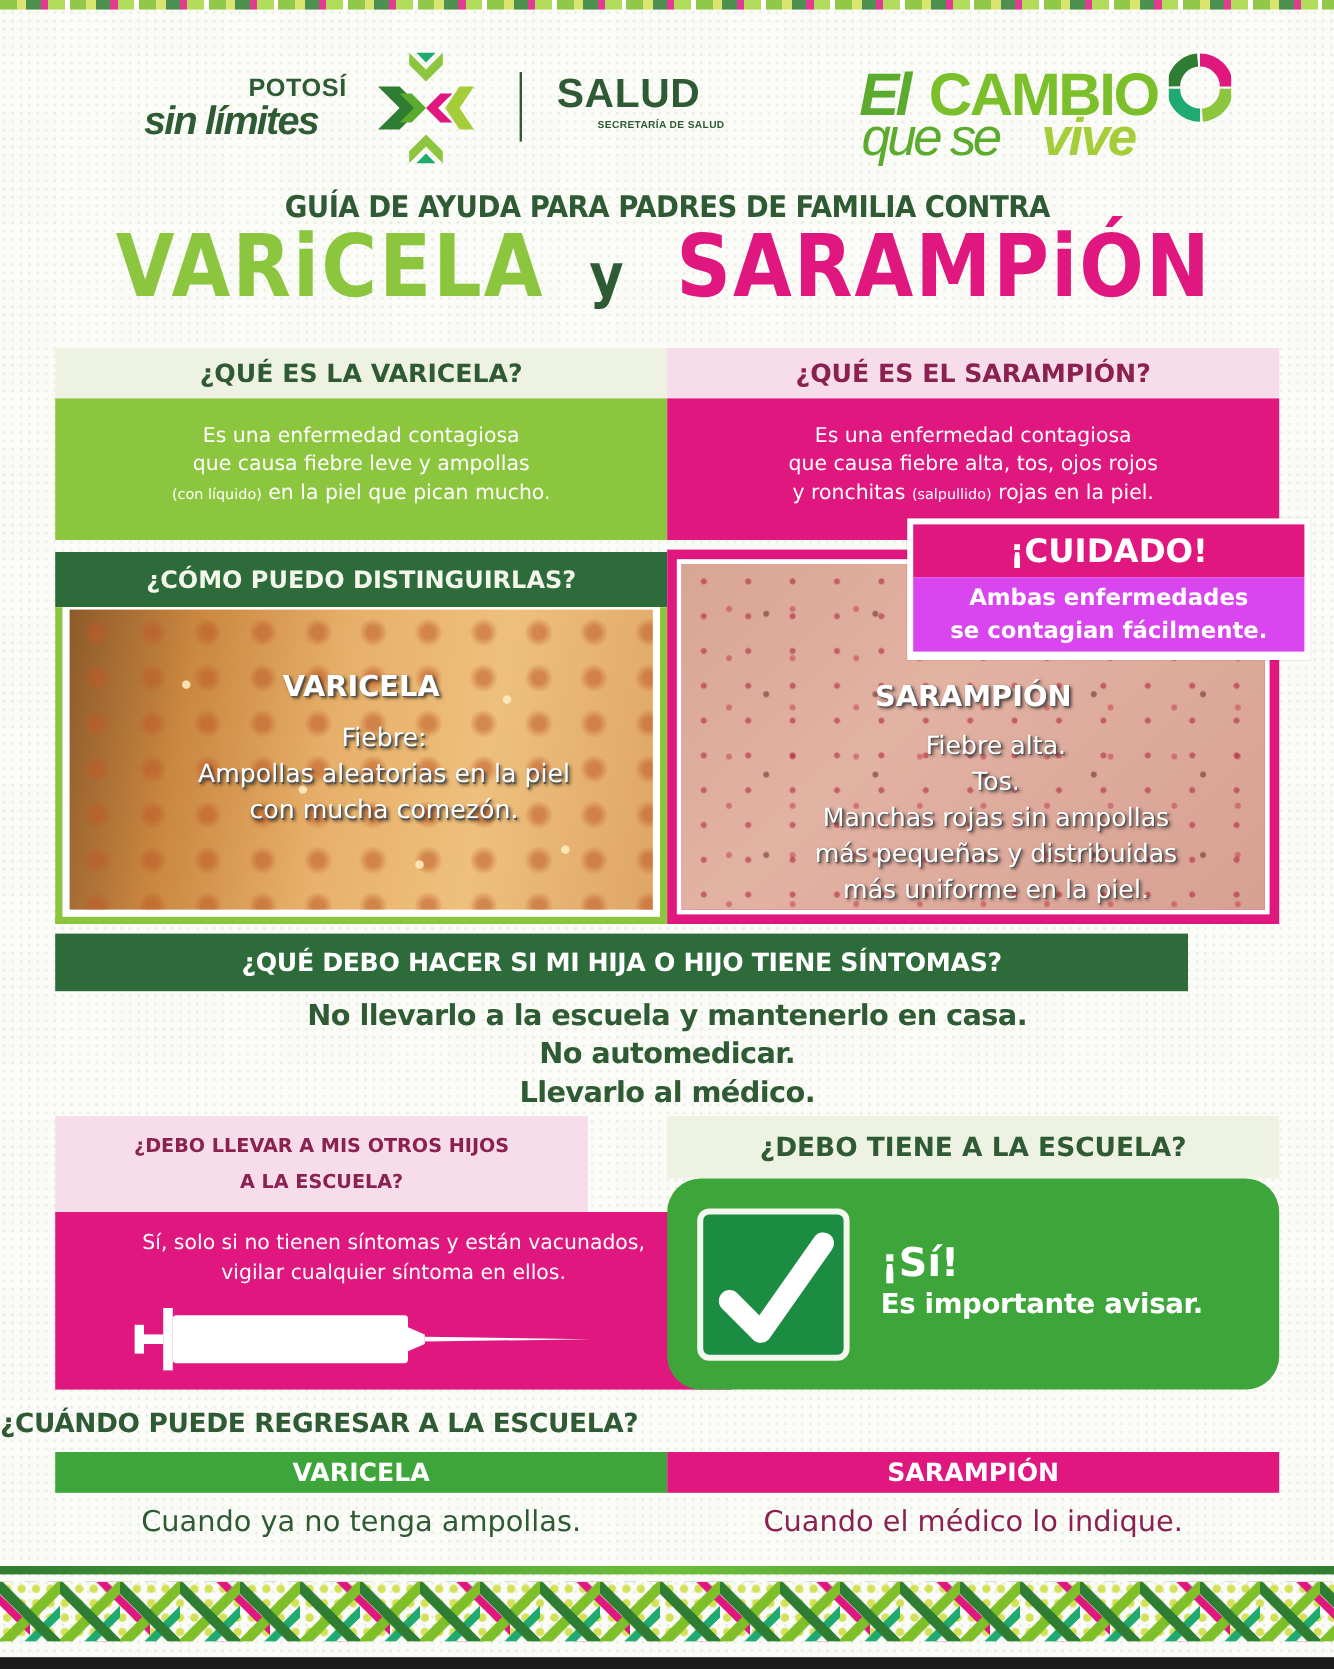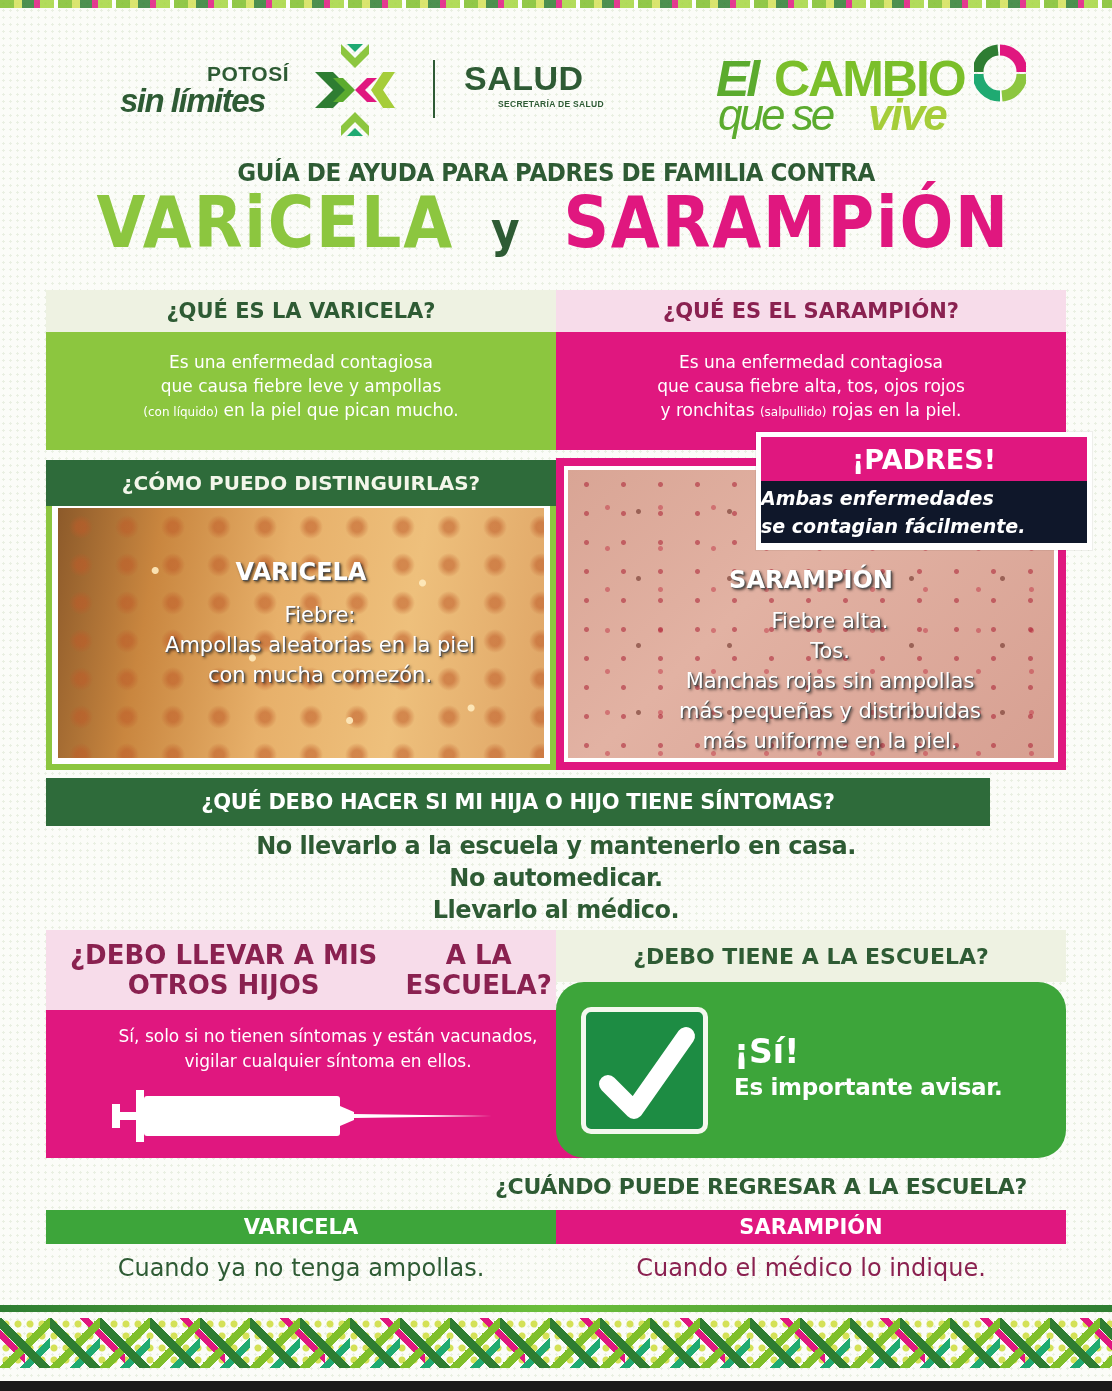--- a/index.html
+++ b/index.html
@@ -76,39 +76,39 @@
       radial-gradient(circle, rgba(110,50,40,0.6) 0 2px, transparent 3px) 25px 8px / 91px 67px,
       linear-gradient(135deg, #d9a595 0%, #e2b2a3 40%, #d7a092 100%);
   }
   .overlay-text { position: absolute; left: 0; width: 100%; text-align: center; color: #fff;
     text-shadow: 1px 1px 0 #555, 2px 2px 3px rgba(0,0,0,0.7); }
   .ov-title { font-size: 24px; font-weight: bold; }
   .ov-line { font-size: 21px; line-height: 30px; padding-left: 38px; }
 
   .cuidado { position: absolute; left: 756px; top: 432px; width: 336px; height: 118px; background: #fff; padding: 5px; box-shadow: 0 0 0 1px rgba(0,0,0,0.05); }
   .cuidado-head { height: 44px; background: #e0177f; color: #fff; font-weight: bold; font-size: 27px; display: flex; align-items: center; justify-content: center; }
-  .cuidado-body { height: 62px; background: #0f172a; color: #fff; font-weight: bold; font-size: 19px; line-height: 28px; text-align: left; display: flex; flex-direction: column; justify-content: center; font-style: italic; }
+  .cuidado-body { height: 62px; background: #d946ef; color: #fff; font-weight: bold; font-size: 19px; line-height: 28px; text-align: center; display: flex; flex-direction: column; justify-content: center; }
 
   
   .todo-head { left: 46px; top: 778px; width: 944px; height: 48px; background: #2e6b3a; color: #fff; font-size: 21px; letter-spacing: -0.3px; }
   .todo-body { position: absolute; left: 46px; top: 826px; width: 1020px; height: 102px; text-align: center; color: #2e5b34; font-weight: bold; font-size: 24px; line-height: 32px; padding-top: 4px; letter-spacing: -0.5px; }
 
   
-  .kids-head { left: 46px; top: 930px; width: 510px; height: 80px; background: #f7dcea; color: #8a2150; font-size: 26px; line-height: 30px; flex-direction: row; }
+  .kids-head { left: 46px; top: 930px; width: 444px; height: 80px; background: #f7dcea; color: #8a2150; font-size: 16px; line-height: 30px; flex-direction: column; }
   .kids-body { left: 46px; top: 1010px; width: 564px; height: 148px; background: #e0177f; justify-content: flex-start; padding-top: 14px; font-size: 17px; line-height: 25px; }
   .syringe { position: absolute; left: 66px; top: 78px; width: 380px; height: 56px; }
 
   .avisar-head { left: 556px; top: 930px; width: 510px; height: 52px; background: #eef2e2; color: #2e5b34; font-size: 22px; }
   .avisar-body { position: absolute; left: 556px; top: 982px; width: 510px; height: 176px; background: #3da53a; border-radius: 28px; }
   .check-box { position: absolute; left: 25px; top: 25px; width: 127px; height: 127px; border: 5px solid #f4f8ee; border-radius: 10px; background: #1d8c43; }
   .si { position: absolute; left: 178px; top: 50px; color: #fff; font-weight: bold; font-size: 33px; }
   .si-text { position: absolute; left: 178px; top: 92px; color: #fff; font-weight: bold; font-size: 23px; letter-spacing: -0.3px; }
 
   
-  .return-title { position: absolute; left: 0; top: 1174px; width: 1027px; text-align: right; font-weight: bold; font-size: 22px; color: #2e5b34; letter-spacing: -0.3px; }
+  .return-title { position: absolute; left: 0; top: 1174px; width: 1027px; text-align: left; font-weight: bold; font-size: 22px; color: #2e5b34; letter-spacing: -0.3px; }
   .ret-var-head { left: 46px; top: 1210px; width: 510px; height: 34px; background: #3da53a; color: #fff; font-size: 21px; }
   .ret-sar-head { left: 556px; top: 1210px; width: 510px; height: 34px; background: #e0177f; color: #fff; font-size: 21px; }
   .ret-var-body { position: absolute; left: 46px; top: 1248px; width: 510px; height: 40px; text-align: center; color: #2e5b34; font-size: 24px; line-height: 40px; }
   .ret-sar-body { position: absolute; left: 556px; top: 1248px; width: 510px; height: 40px; text-align: center; color: #8a2150; font-size: 24px; line-height: 40px; }
 
   .green-bar { position: absolute; left: 0; top: 1305px; width: 1112px; height: 7px; background: linear-gradient(90deg, #2e7d32, #6cbf3a 50%, #2e7d32); }
   .pattern { position: absolute; left: 0; top: 1318px; width: 1112px; height: 50px;
     background:
       linear-gradient(45deg, transparent 40%, #2e7d32 40% 52%, transparent 52%) 0 0 / 50px 50px,
       linear-gradient(-45deg, transparent 40%, #7fbf2a 40% 52%, transparent 52%) 0 0 / 50px 50px,
@@ -196,21 +196,21 @@
         <div class="ov-line">Tos.</div>
         <div class="ov-line">Manchas rojas sin ampollas</div>
         <div class="ov-line">más pequeñas y distribuidas</div>
         <div class="ov-line">más uniforme en la piel.</div>
       </div>
     </div>
   </div>
 </div>
 
 <div class="cuidado">
-  <div class="cuidado-head">¡PADRES!</div>
+  <div class="cuidado-head">¡CUIDADO!</div>
   <div class="cuidado-body">
     <div>Ambas enfermedades</div>
     <div>se contagian fácilmente.</div>
   </div>
 </div>
 
 <div class="sec-head todo-head">¿QUÉ DEBO HACER SI MI HIJA O HIJO TIENE SÍNTOMAS?</div>
 <div class="todo-body">
   <div>No llevarlo a la escuela y mantenerlo en casa.</div>
   <div>No automedicar.</div>

